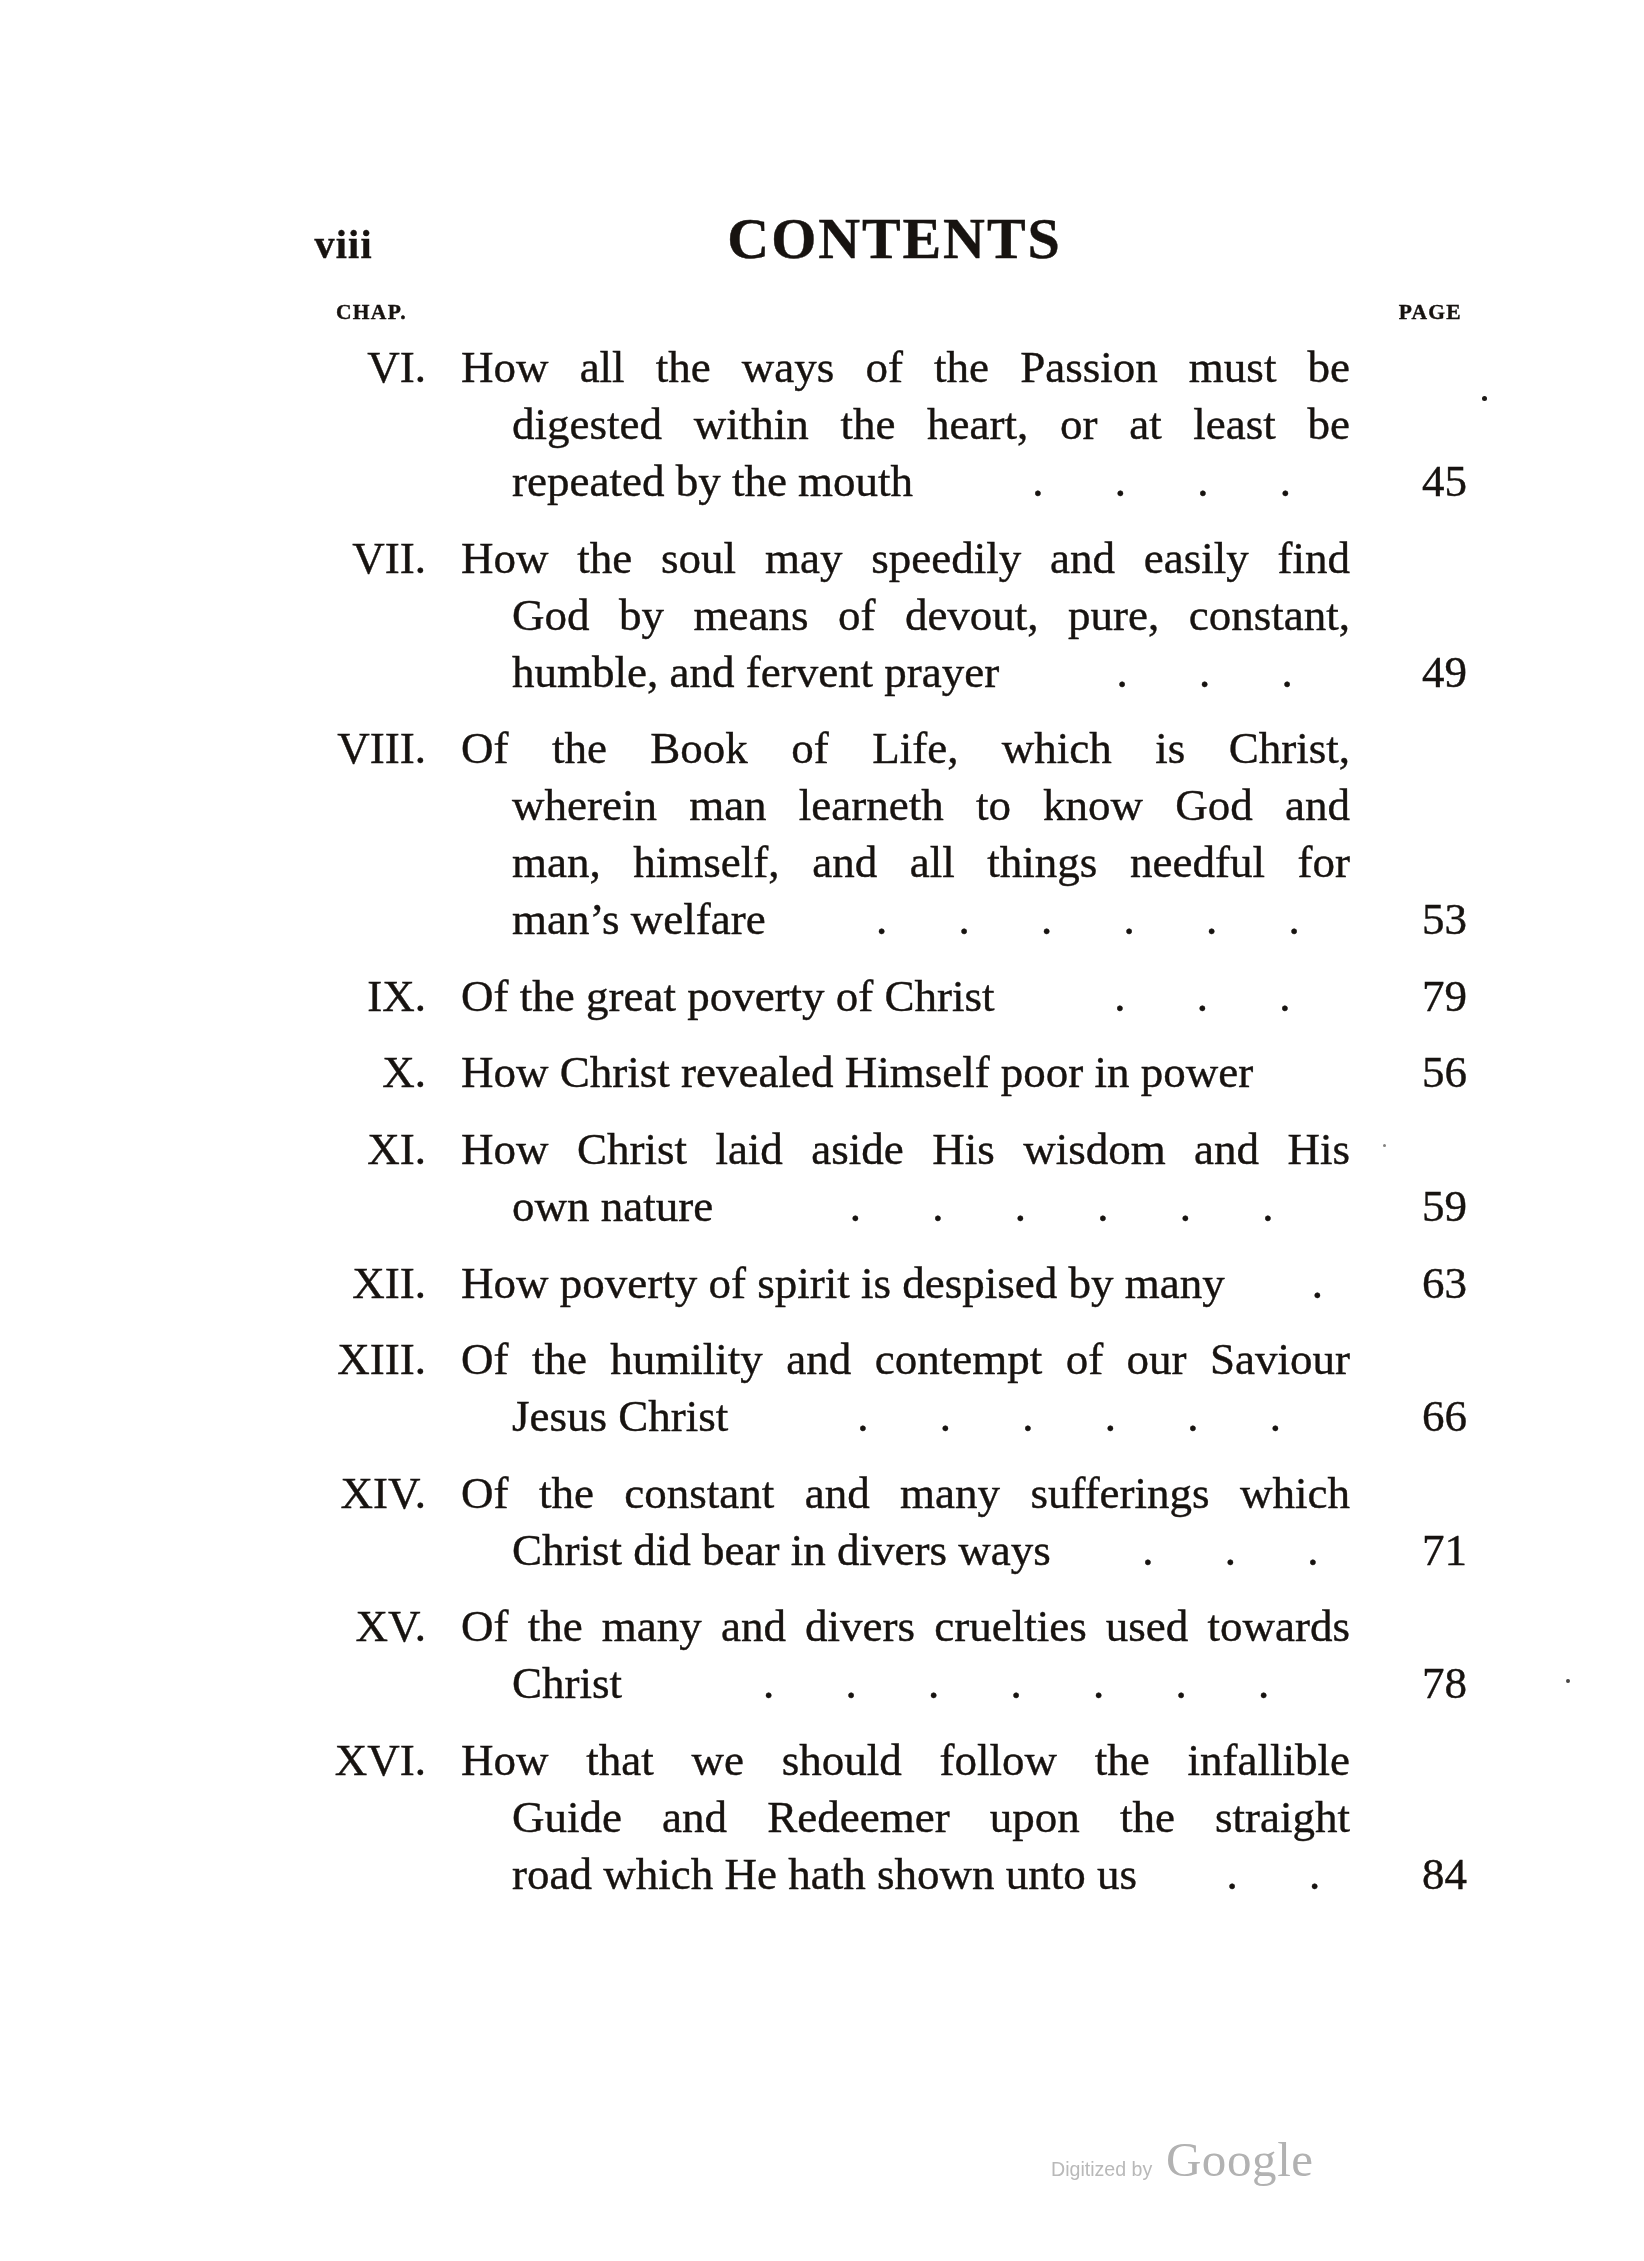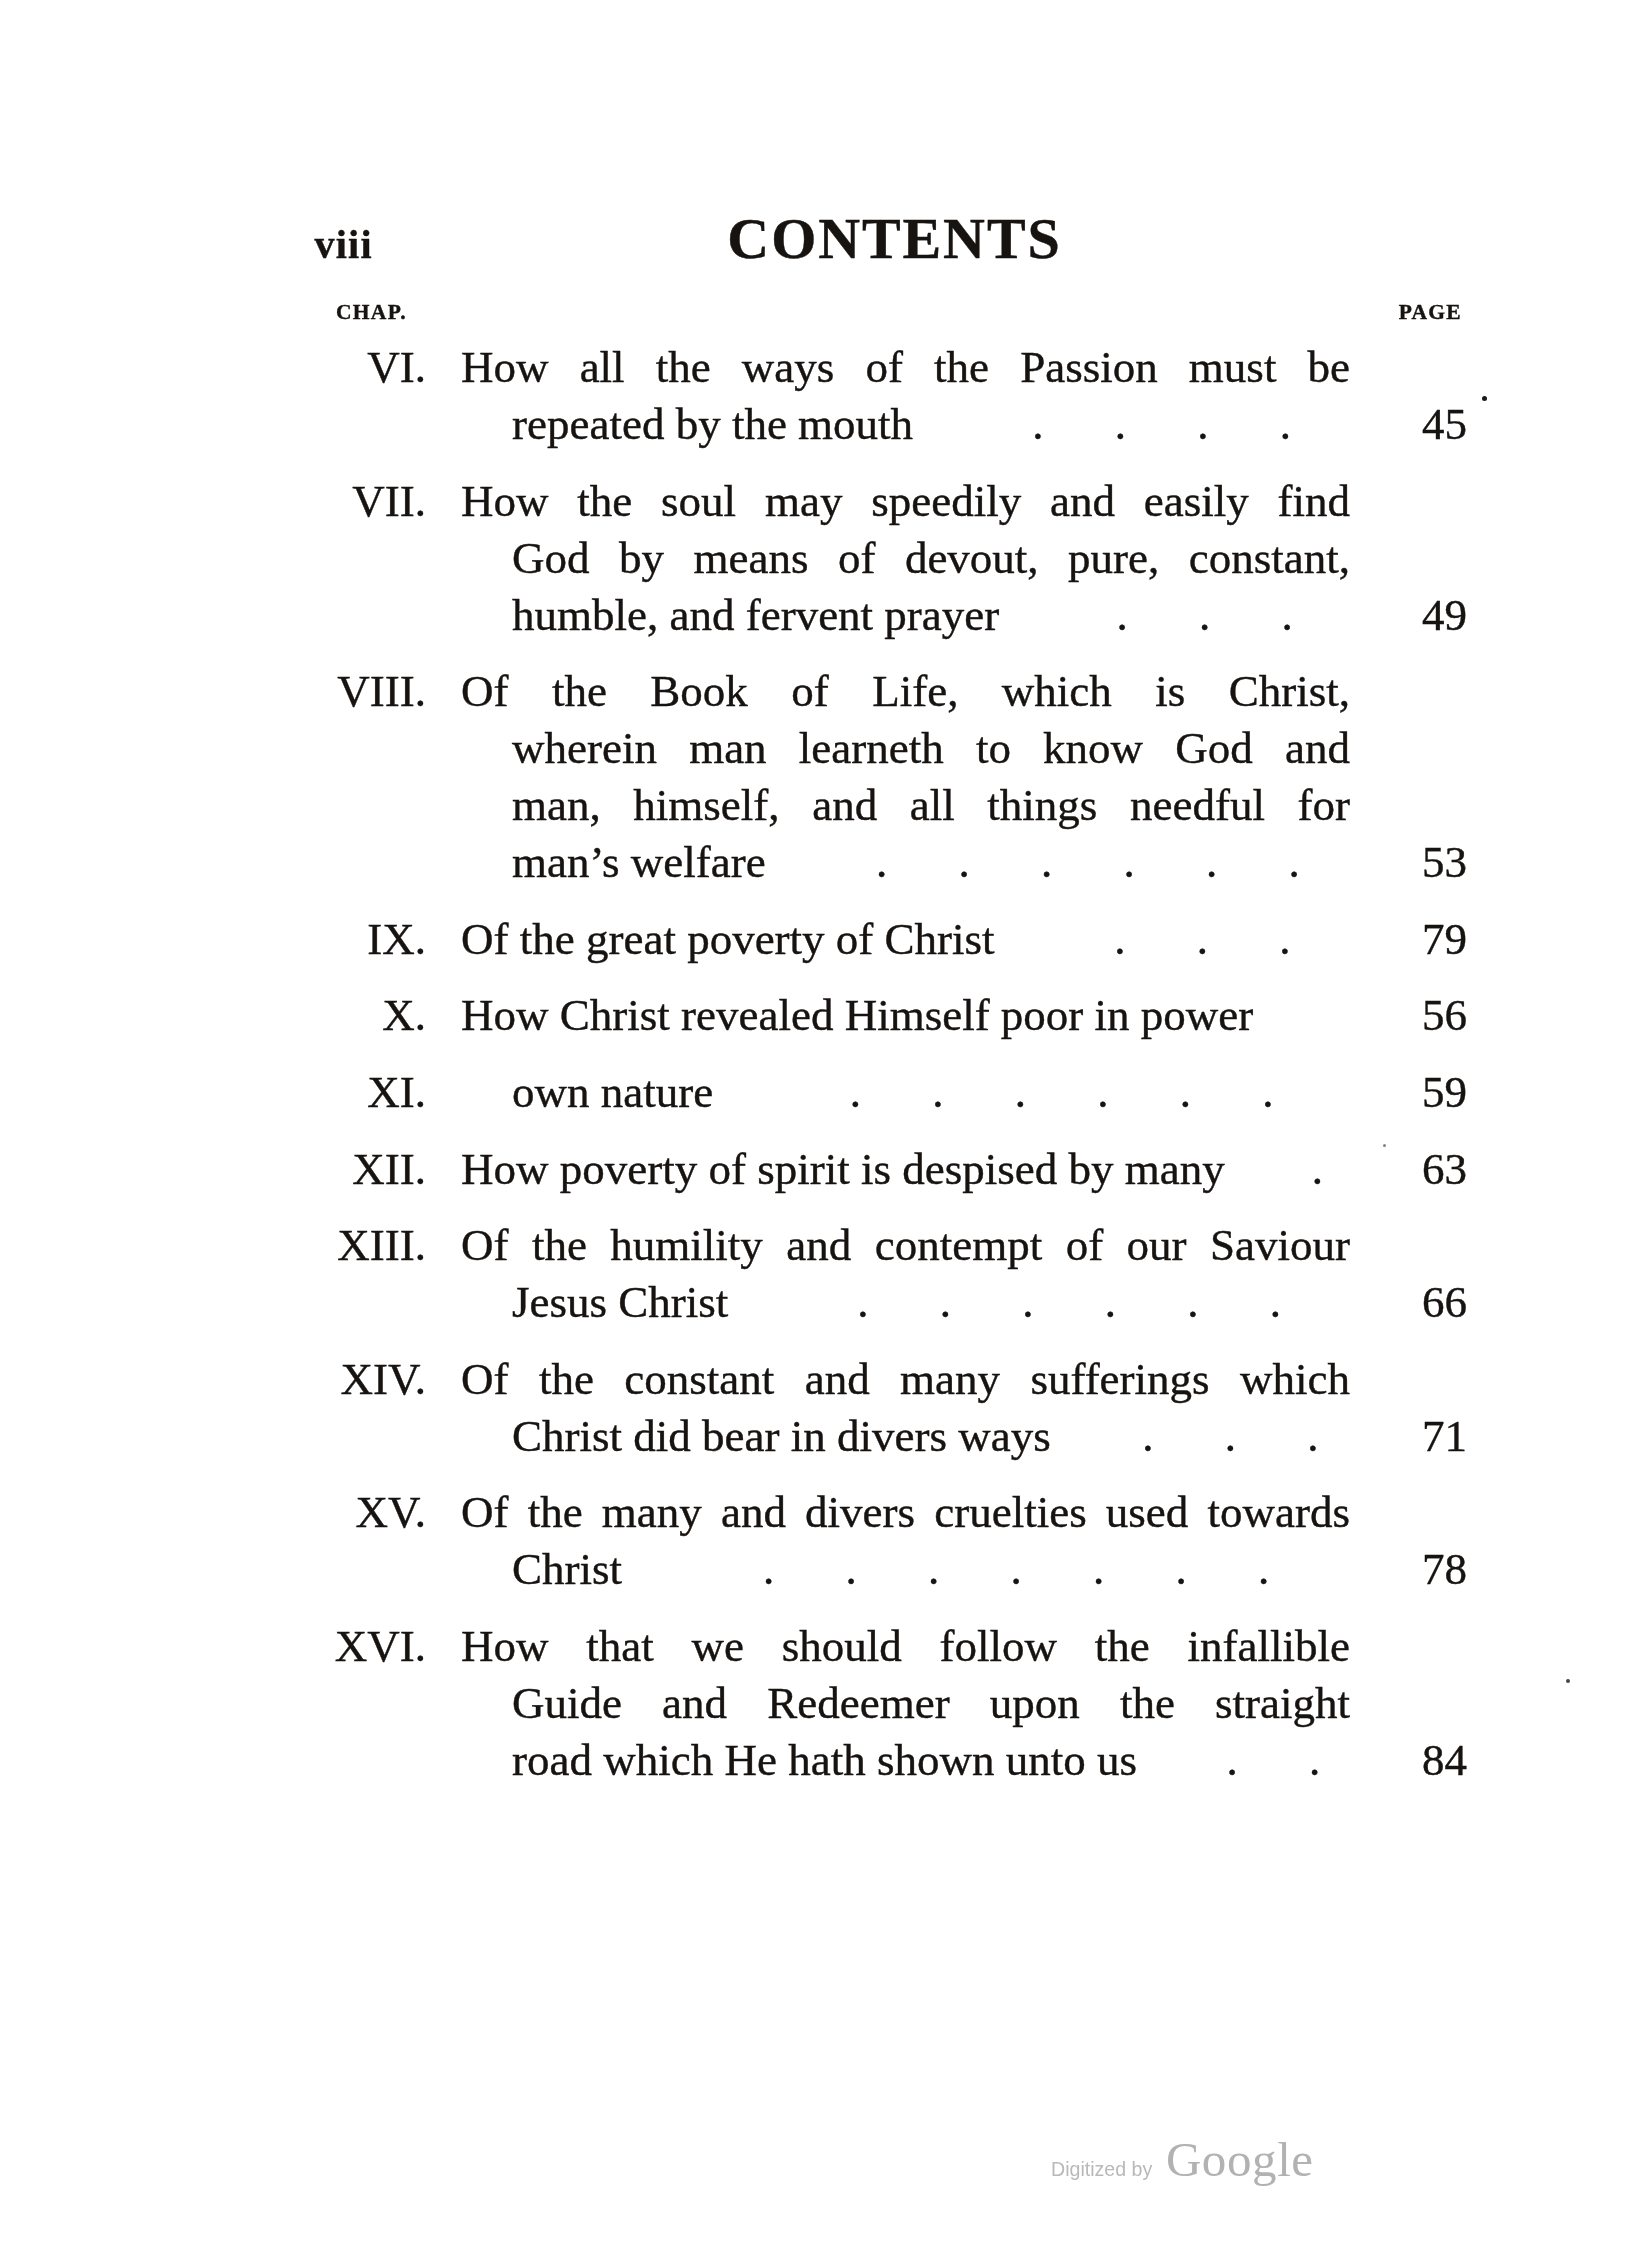--- a/index.html
+++ b/index.html
@@ -133,20 +133,21 @@
       <span class="chap-label">CHAP.</span>
       <span class="page-label">PAGE</span>
     </div>
 
     <div class="entries">
 
       <div class="entry">
         <div class="numeral">VI.</div>
         <div class="title">
           <div class="line">How all the ways of the Passion must be</div>
+          <div class="line cont">digested within the heart, or at least be</div>
           <div class="lastline cont">
             <span class="ltext">repeated by the mouth</span>
             <span class="dots">. . . .</span>
             <span class="pagenum">45</span>
           </div>
         </div>
       </div>
 
       <div class="entry">
         <div class="numeral">VII.</div>
@@ -193,20 +194,21 @@
             <span class="ltext">How Christ revealed Himself poor in power</span>
             <span class="dots"></span>
             <span class="pagenum">56</span>
           </div>
         </div>
       </div>
 
       <div class="entry">
         <div class="numeral">XI.</div>
         <div class="title">
+          <div class="line">How Christ laid aside His wisdom and His</div>
           <div class="lastline cont">
             <span class="ltext">own nature</span>
             <span class="dots">. . . . . .</span>
             <span class="pagenum">59</span>
           </div>
         </div>
       </div>
 
       <div class="entry">
         <div class="numeral">XII.</div>

